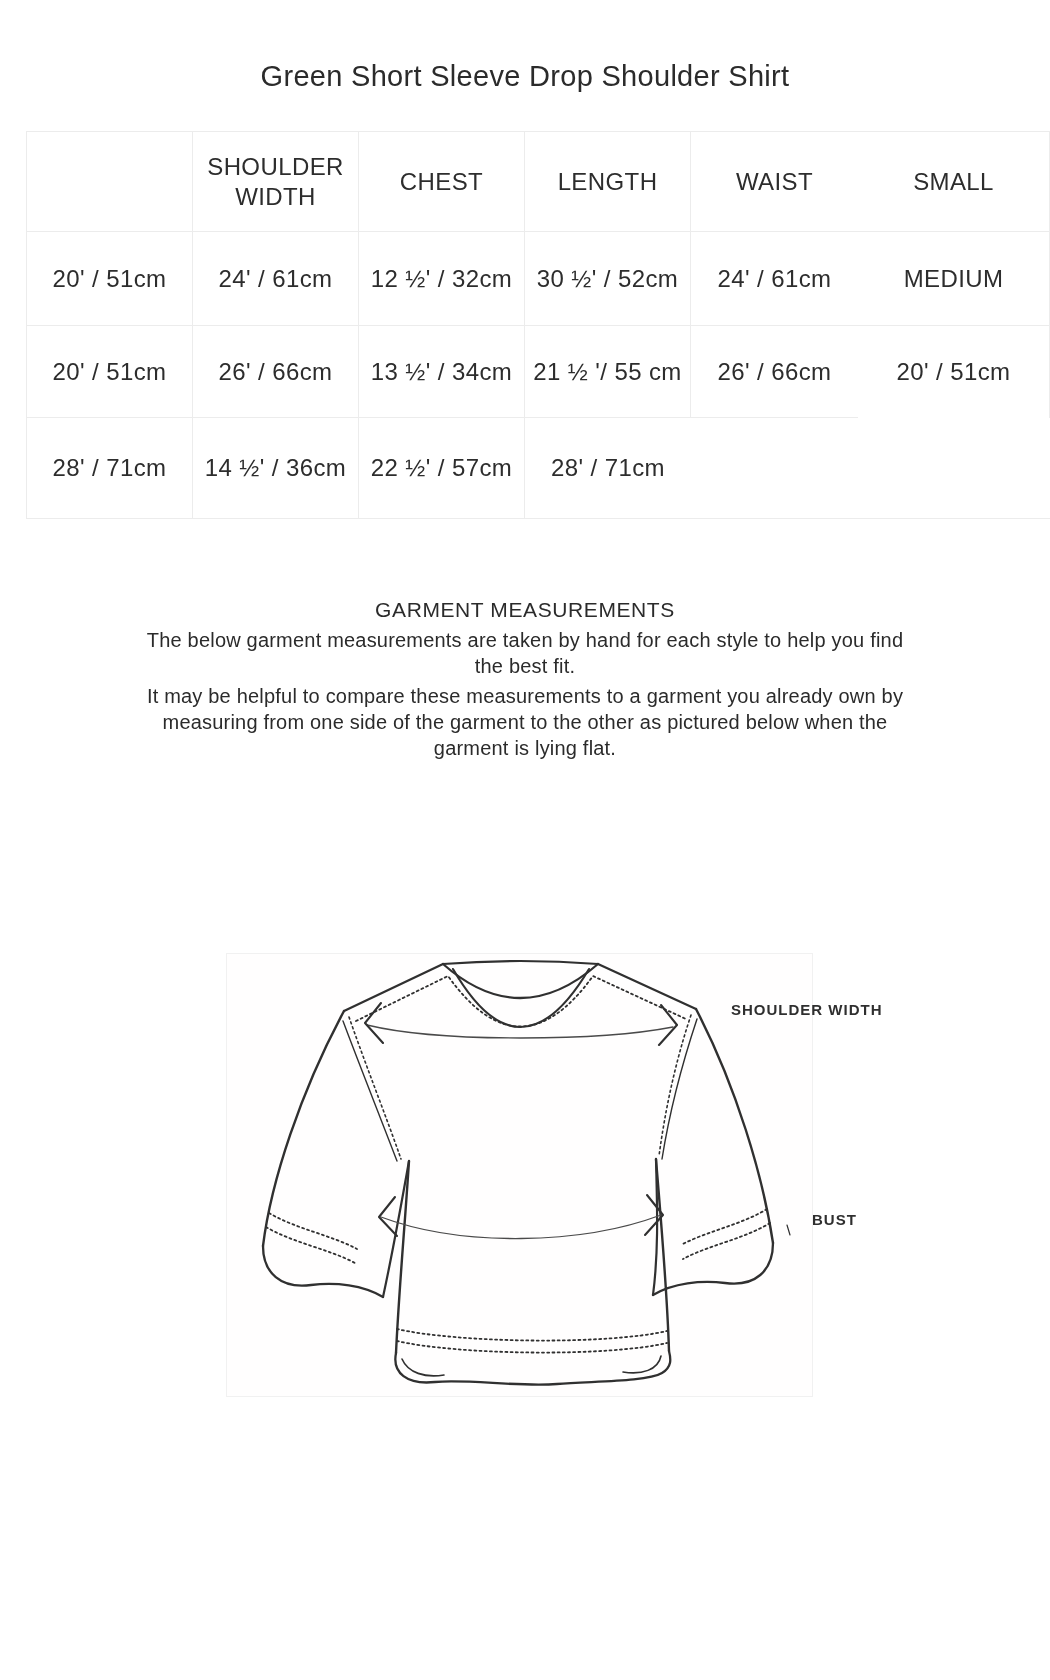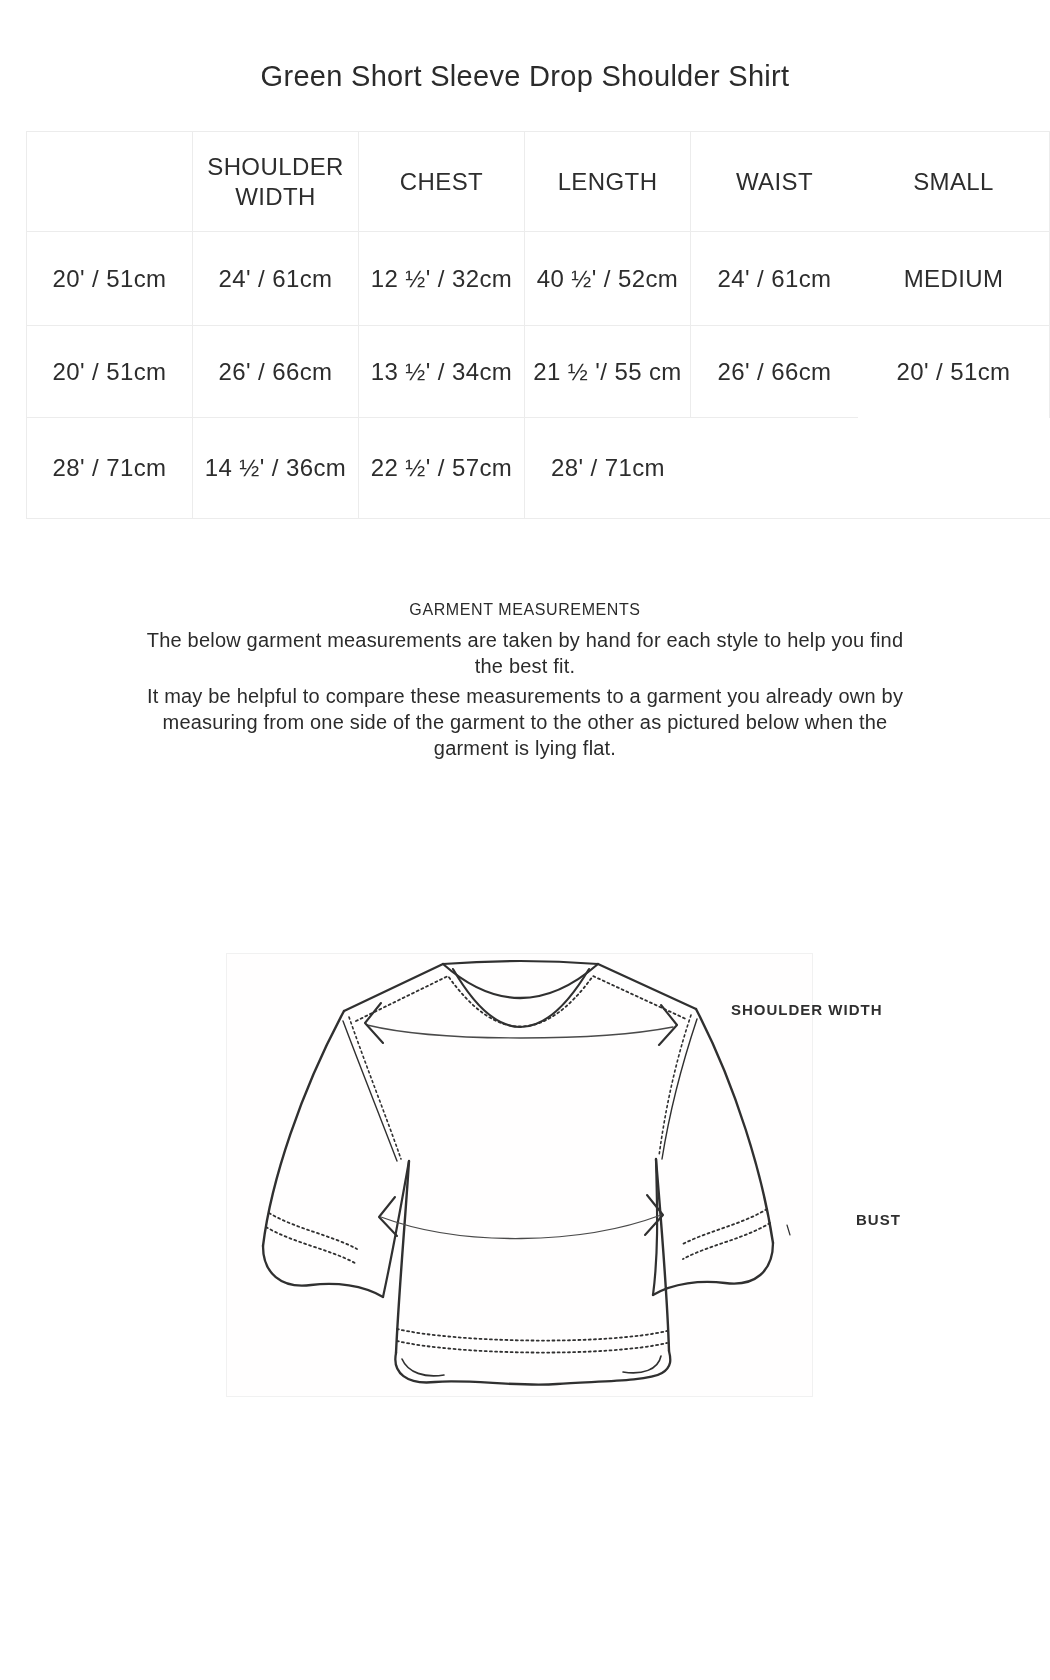--- a/index.html
+++ b/index.html
@@ -27,52 +27,52 @@
     line-height:1.25;padding:0 6px;box-sizing:border-box;white-space:pre-line;
   }
   .size-table .cell.last-col{border-right:none;}
   .size-table .cell.last-row{border-bottom:none;}
   
   .measure-info{
     position:absolute;left:130px;top:597px;width:790px;text-align:center;
     font-size:20px;font-weight:300;line-height:26px;color:#2b2b2b;letter-spacing:.2px;
   }
   .measure-info h2{
-    margin:0;font-size:16px;font-weight:300;letter-spacing:.6px;line-height:26px;color:#2b2b2b;
+    margin:0;font-size:21px;font-weight:300;letter-spacing:.6px;line-height:26px;color:#2b2b2b;
   }
   .measure-info p{margin:4px;}
   
   .diagram-box{
     position:absolute;left:226px;top:953px;width:585px;height:442px;
     border:1px solid #f1f1f1;background:#fffefe;box-sizing:content-box;
   }
   .diagram-label{
     position:absolute;font-size:15px;font-weight:600;letter-spacing:1px;color:#2f2f2f;white-space:nowrap;
   }
   .label-shoulder{left:731px;top:1001px;}
-  .label-bust{left:812px;top:1211px;margin-left:44px;}
+  .label-bust{left:812px;top:1211px;}
 </style>
 </head>
 <body>
 
 <div class="page-title">Green Short Sleeve Drop Shoulder Shirt</div>
 
 <div class="size-table">
 
   <div class="cell"></div>
   <div class="cell">SHOULDER WIDTH</div>
   <div class="cell">CHEST</div>
   <div class="cell">LENGTH</div>
   <div class="cell last-col">WAIST</div>
 
   <div class="cell">SMALL</div>
   <div class="cell">20' / 51cm</div>
   <div class="cell">24' / 61cm</div>
   <div class="cell">12 ½' / 32cm</div>
-  <div class="cell">40 ½' / 52cm</div>
+  <div class="cell">30 ½' / 52cm</div>
   <div class="cell last-col">24' / 61cm</div>
 
   <div class="cell">MEDIUM</div>
   <div class="cell">20' / 51cm</div>
   <div class="cell">26' / 66cm</div>
   <div class="cell">13 ½' / 34cm</div>
   <div class="cell">21 ½ '/ 55 cm</div>
   <div class="cell last-col">26' / 66cm</div>
 
   <div class="cell last-row">20' / 51cm</div>

